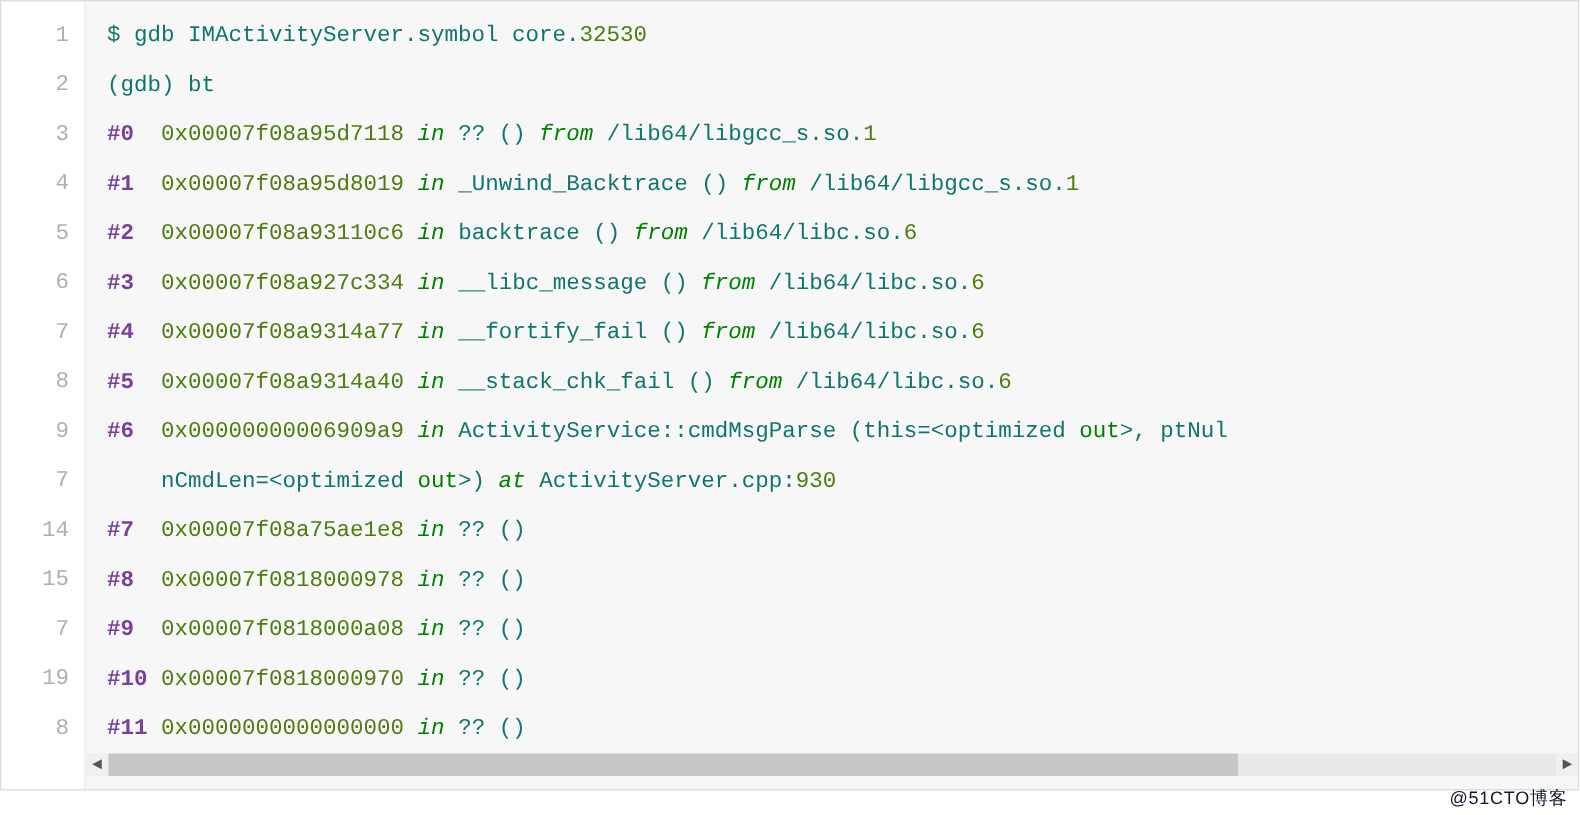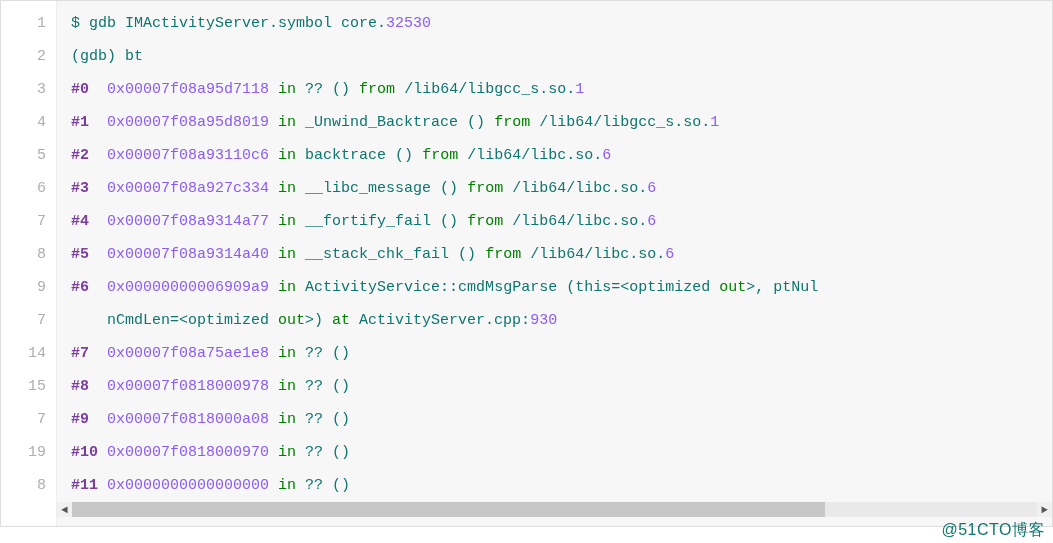--- a/index.html
+++ b/index.html
@@ -43,22 +43,22 @@
   .code-lines {
     white-space: pre;
     min-width: 1200px;
   }
   .line {
     line-height: 33px;
     height: 33px;
     padding-left: 14px;
     color: #393a34;
   }
-  .tok-key { color: #008000; }      
-  .tok-num { color: #8b5cf6; }      
+  .tok-key { color: #008000; font-style: italic; }      
+  .tok-num { color: #4d7c0f; }      
   .tok-frame { color: #7a3e9d; font-weight: 600; }
   .tok-plain{ color: #0f766e; }
   .tok-out  { color: #008000; }
 
   
   .hscroll {
     height: 15px;
     background: #f0f0f0;
     display: flex;
     align-items: center;
@@ -86,23 +86,23 @@
     top: 0;
     height: 15px;
     width: 78%;
     background: #c7c7c7;
   }
 
   .watermark {
     position: absolute;
     right: 8px;
     bottom: 2px;
-    color: #0f766e;
+    color: #0f172a;
     font-family: sans-serif;
-    font-size: 16px;
+    font-size: 12px;
     letter-spacing: 0.5px;
   }
 </style>
 </head>
 <body>
 
 <div class="code-block">
   <div class="gutter" id="gutter">
       <div>1</div>
       <div>2</div>

